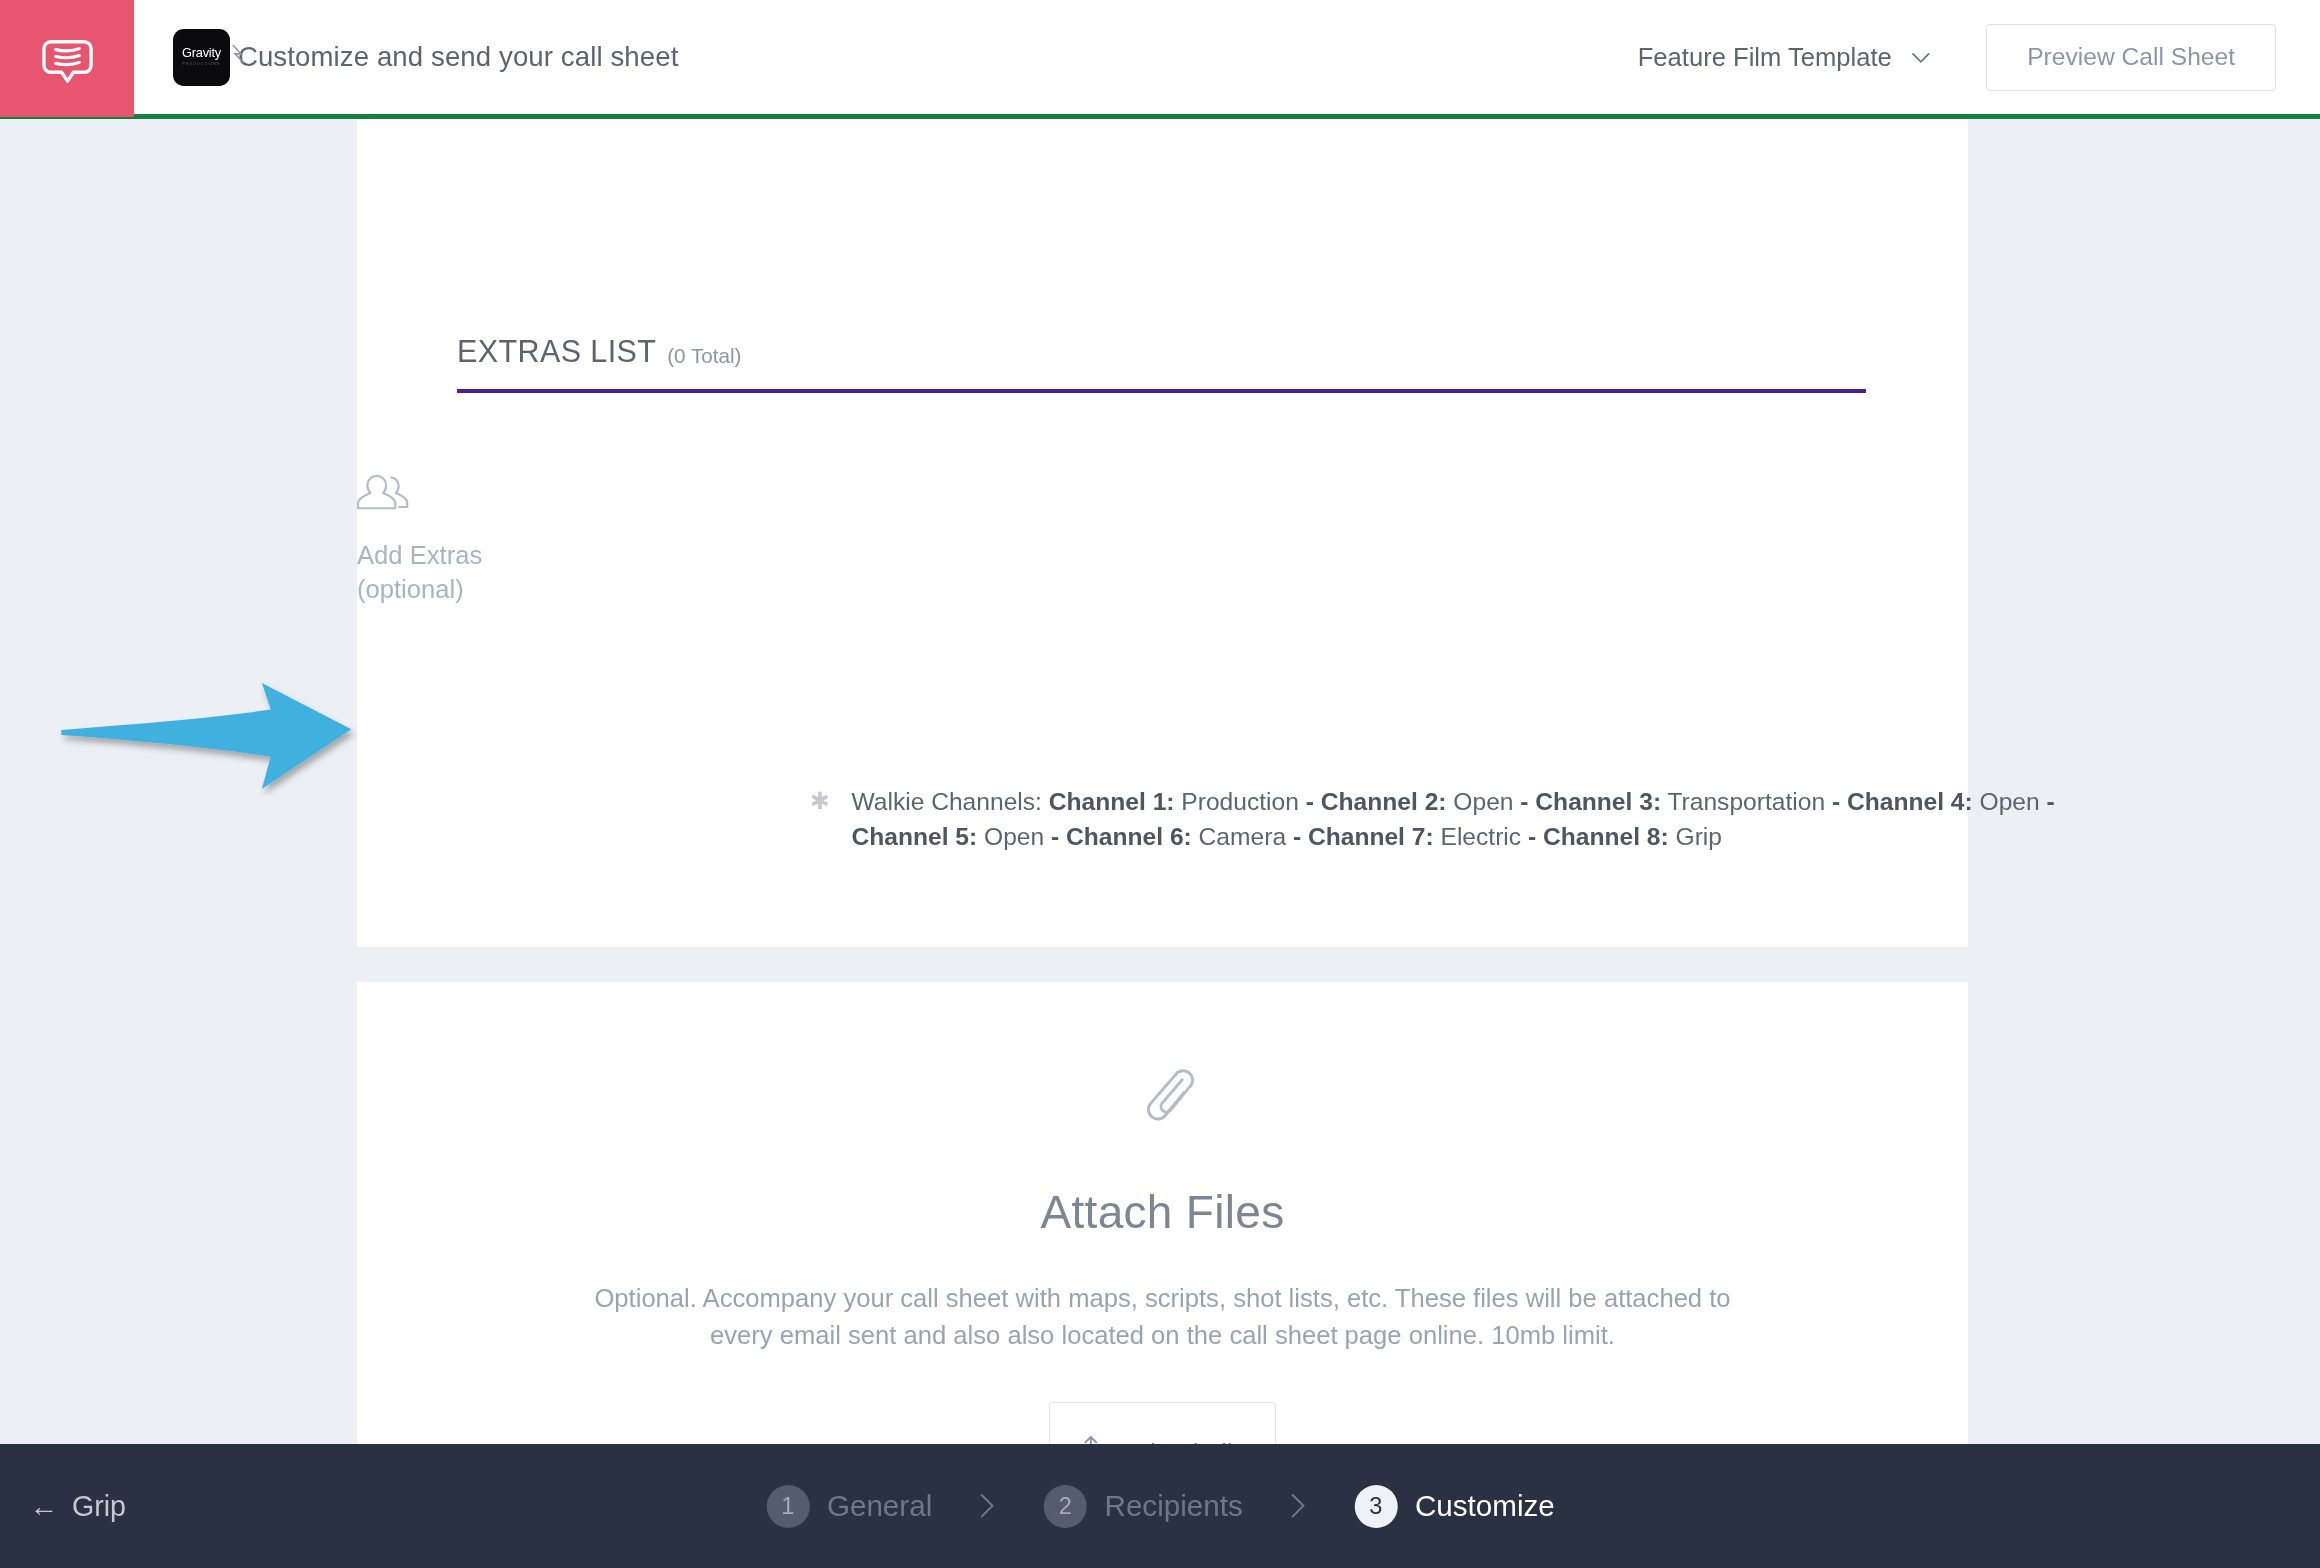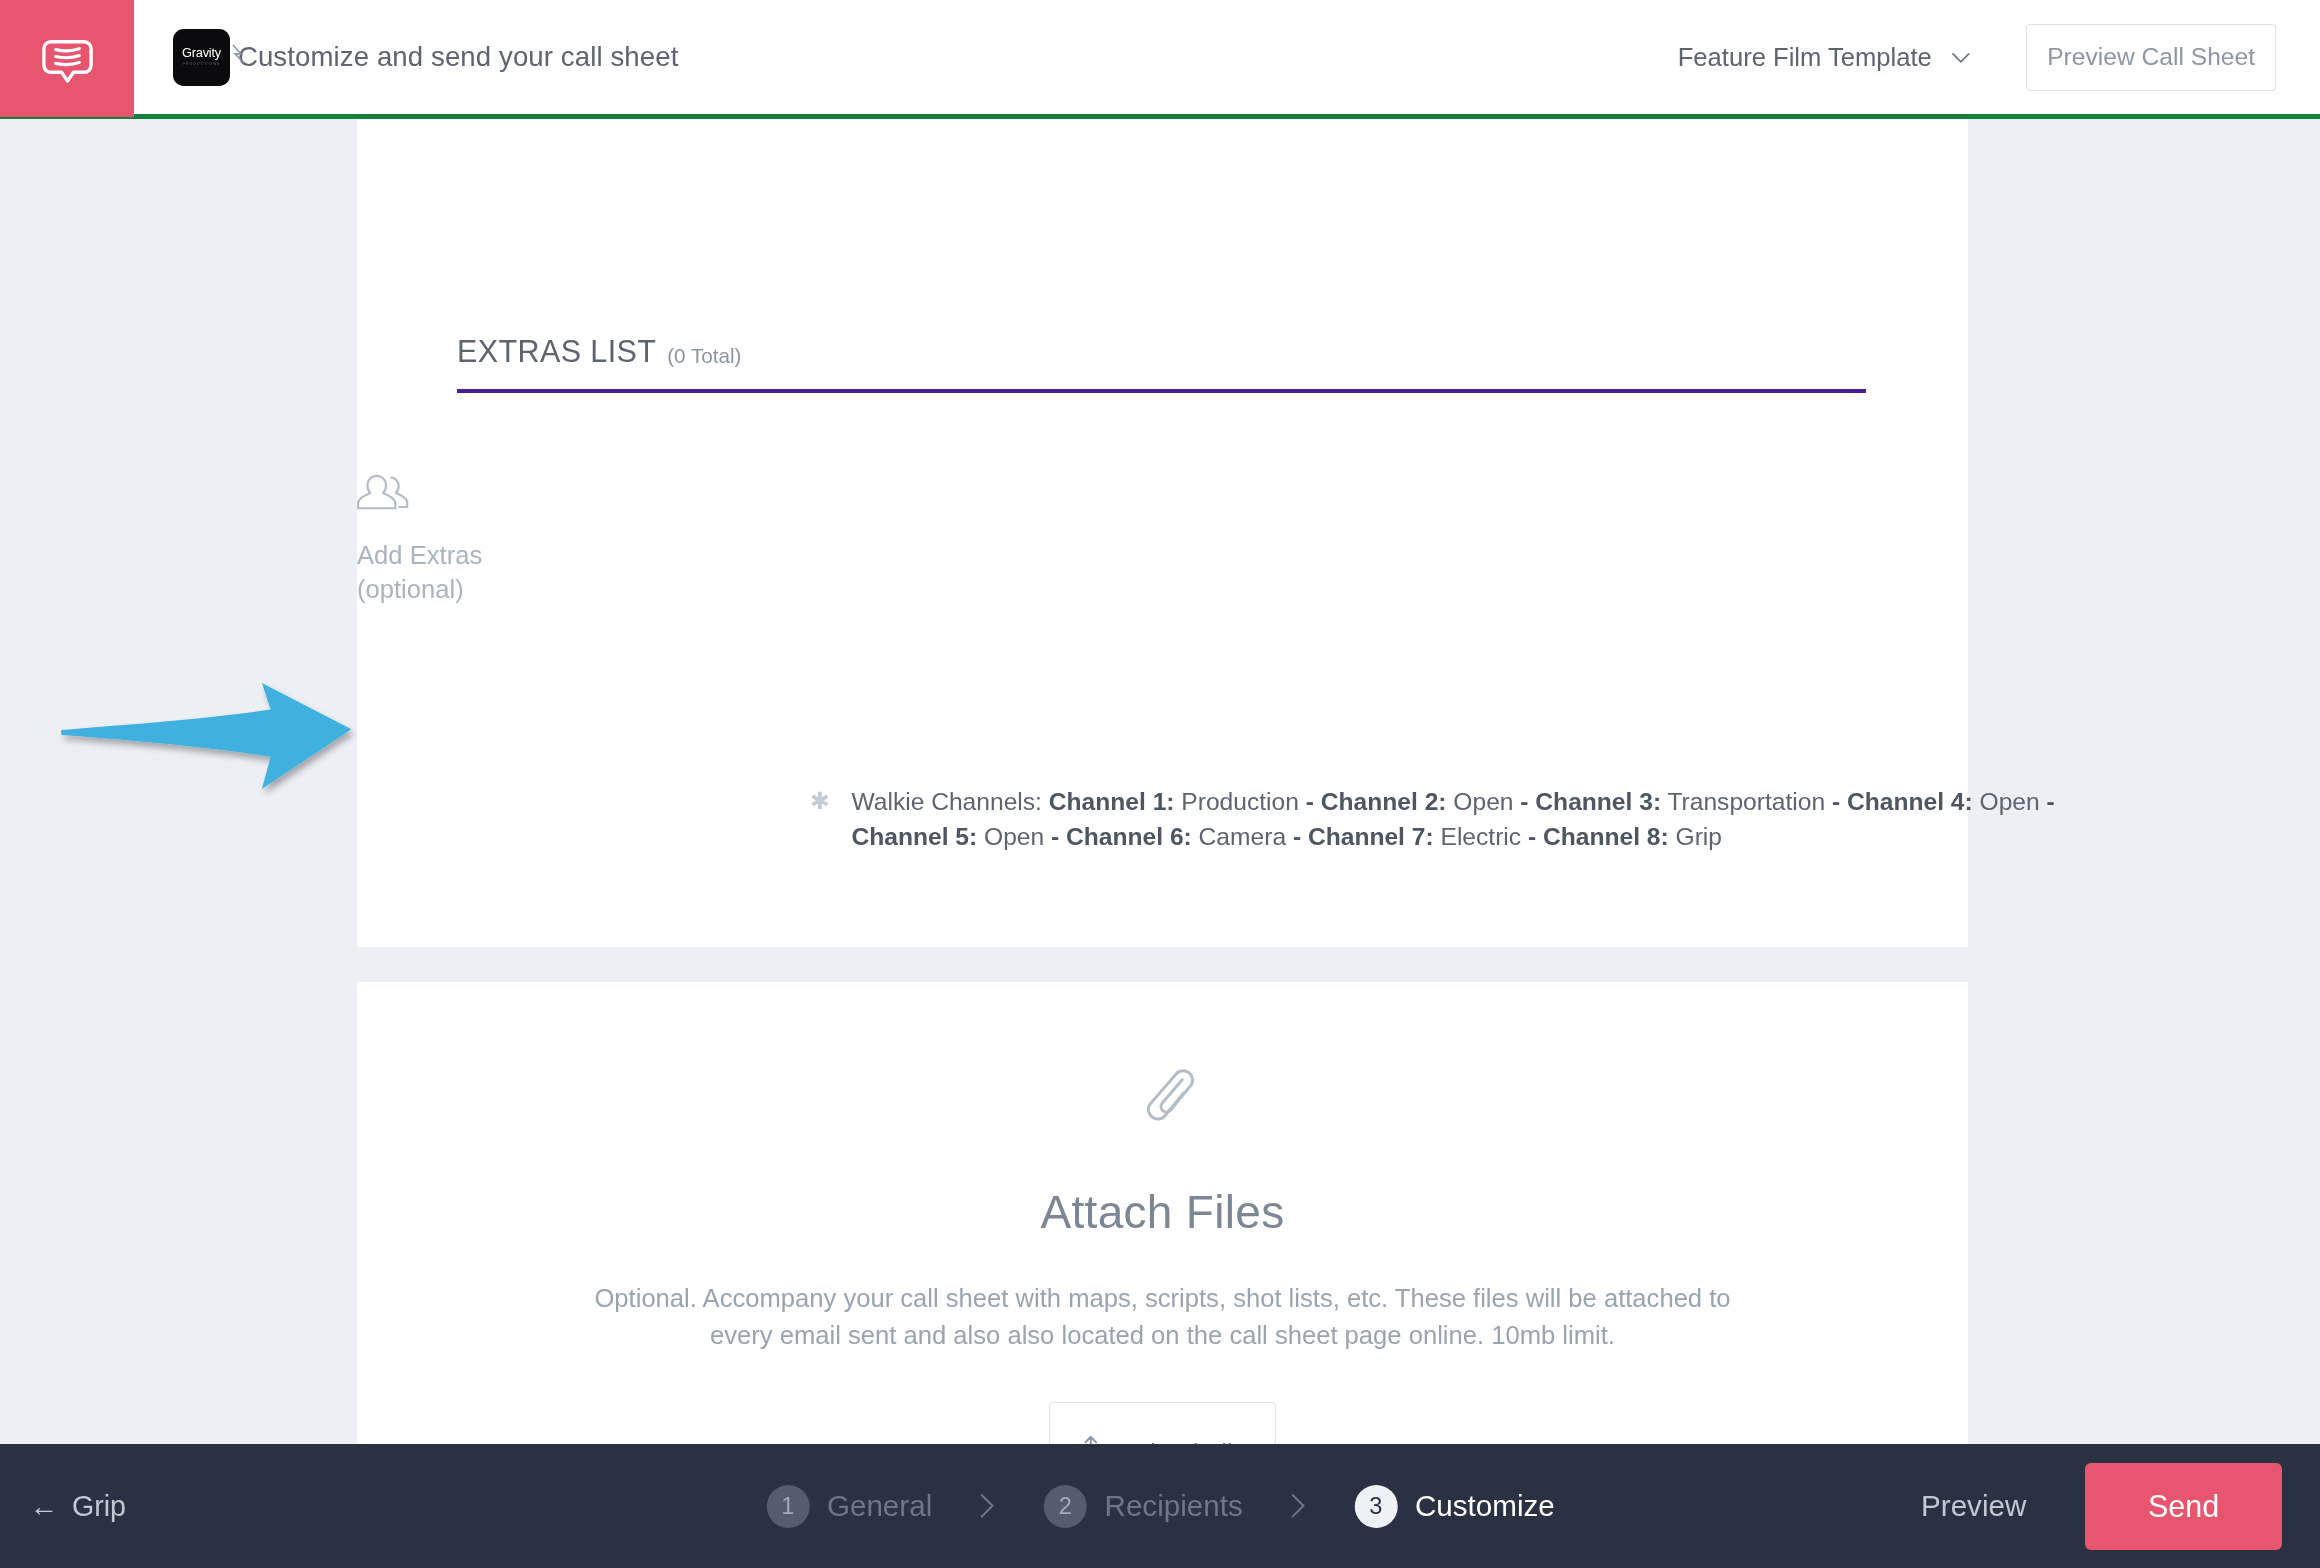--- a/index.html
+++ b/index.html
@@ -116,21 +116,21 @@
     width: 21.7px;
     height: 21.7px;
   }
 
   .preview-cs-btn {
     margin-left: 55px;
     border: 1px solid #dde1e8;
     background: #ffffff;
     border-radius: 3.9px;
     height: 67px;
-    padding: 0 20px;
+    padding: 0 40px;
     display: flex;
     align-items: center;
     justify-content: center;
     font-size: 24.6px;
     color: #8d96a5;
     font-family: inherit;
     cursor: pointer;
     white-space: nowrap;
   }
 
@@ -490,18 +490,14 @@
         <path d="M7 4 L18 15 L7 26" stroke="#6f7686" stroke-width="2" fill="none" stroke-linecap="round"></path>
       </svg>
     </span>
 
     <div class="step active">
       <span class="bubble">3</span>
       <span class="st-label">Customize</span>
     </div>
   </div>
 
-  <div class="footer-right">
-    <span class="preview-link">Preview</span>
-    <button class="send-btn">Send</button>
-  </div>
 </div>
 
 
 </body></html>

